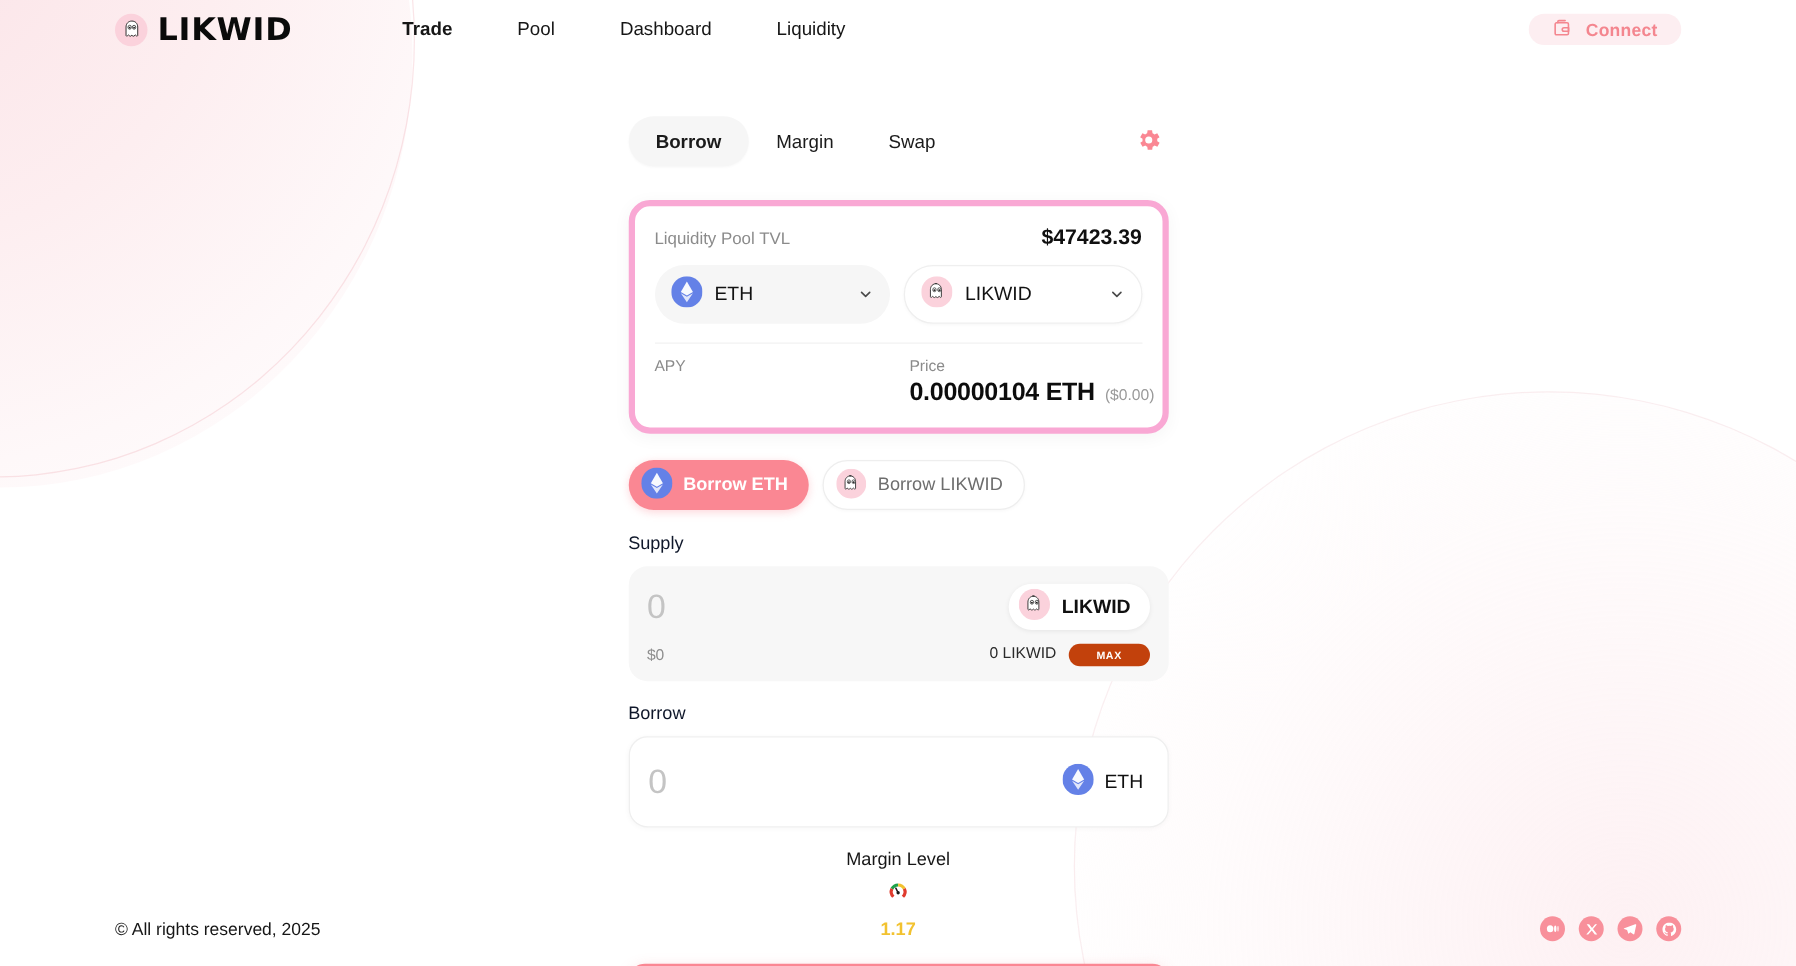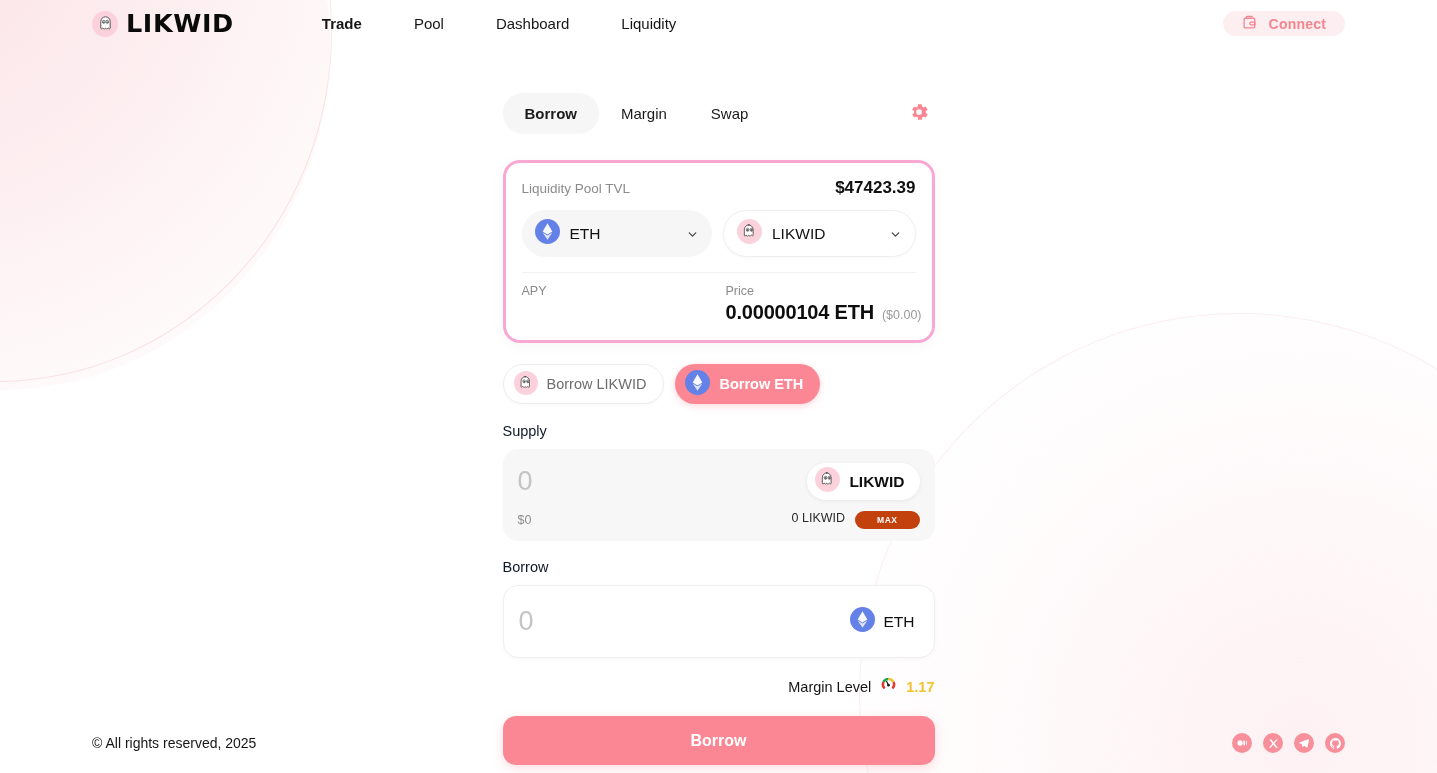--- a/index.html
+++ b/index.html
@@ -163,21 +163,21 @@
     height: 32px;
     display: flex;
     align-items: center;
     justify-content: center;
     padding: 0;
   }
 
   
   .pool-card {
     background: #ffffff;
-    border: 3px solid #f9a8d4;
+    border: 5px solid #f9a8d4;
     border-radius: 17px;
     box-shadow: 0 3px 14px rgba(20,20,20,.045);
     padding: 15px 16px 16px;
     margin-bottom: 21px;
   }
   .pool-top {
     display: flex;
     align-items: baseline;
     justify-content: space-between;
     margin-bottom: 12px;
@@ -380,20 +380,21 @@
     font-family: inherit;
   }
 
   
   .margin-row {
     display: flex;
     align-items: center;
     justify-content: flex-end;
     gap: 9px;
     margin-bottom: 19px;
+    flex-direction: column;
   }
   .margin-label {
     font-size: 14.5px;
     color: #161616;
   }
   .margin-value {
     font-size: 14.5px;
     font-weight: 700;
     color: #f2c230;
   }
@@ -561,43 +562,43 @@
         <div class="stat-value-line">
           <span class="stat-value">0.00000104 ETH</span>
           <span class="stat-sub">($0.00)</span>
         </div>
       </div>
     </div>
   </section>
 
   
   <div class="dir-row">
+    <button class="dir-btn active">
+      <span>
+        <svg width="25" height="25" viewBox="0 0 32 32" aria-hidden="true">
+          <circle cx="16" cy="16" r="16" fill="#6481e7"></circle>
+          <path d="M16 5.5 9.8 16.1 16 19.8l6.2-3.7L16 5.5z" fill="#ffffff" opacity=".95"></path>
+          <path d="M16 21.1 9.8 17.4 16 26.5l6.2-9.1-6.2 3.7z" fill="#ffffff" opacity=".8"></path>
+        </svg>
+      </span>
+      <span class="dir-label">Borrow ETH</span>
+    </button>
+
     <button class="dir-btn inactive">
       <span>
         <svg width="24" height="24" viewBox="0 0 32 32" aria-hidden="true">
           <circle cx="16" cy="16" r="16" fill="#fbd2dc"></circle>
           <path d="M16 7.5c-4.2 0-6.6 2.6-6.6 6.2v7.2c0 .7.7 1 1.2.6l1-.9 1.3 1c.3.3.8.3 1.1 0l1-.8 1 .8c.3.3.8.3 1.1 0l1.3-1 1 .9c.5.4 1.2.1 1.2-.6v-7.2c0-3.6-2.4-6.2-6.6-6.2z" fill="#ffffff" stroke="#3a3a3a" stroke-width="1"></path>
           <ellipse cx="13.5" cy="13.8" rx="1.7" ry="2" fill="#ffffff" stroke="#3a3a3a" stroke-width=".85"></ellipse>
           <ellipse cx="18.5" cy="13.8" rx="1.7" ry="2" fill="#ffffff" stroke="#3a3a3a" stroke-width=".85"></ellipse>
           <circle cx="13.5" cy="14.2" r=".95" fill="#1a1a1a"></circle>
           <circle cx="18.5" cy="14.2" r=".95" fill="#1a1a1a"></circle>
         </svg>
       </span>
       <span class="dir-label">Borrow LIKWID</span>
-    </button>
-
-    <button class="dir-btn active">
-      <span>
-        <svg width="25" height="25" viewBox="0 0 32 32" aria-hidden="true">
-          <circle cx="16" cy="16" r="16" fill="#6481e7"></circle>
-          <path d="M16 5.5 9.8 16.1 16 19.8l6.2-3.7L16 5.5z" fill="#ffffff" opacity=".95"></path>
-          <path d="M16 21.1 9.8 17.4 16 26.5l6.2-9.1-6.2 3.7z" fill="#ffffff" opacity=".8"></path>
-        </svg>
-      </span>
-      <span class="dir-label">Borrow ETH</span>
     </button>
   </div>
 
   
   <div class="field-label">Supply</div>
   <section class="amount-box grey">
     <div class="amount-main">
       <input class="amount-input" type="text" value="" placeholder="0" style="">
       <div class="token-chip">
         <span>

